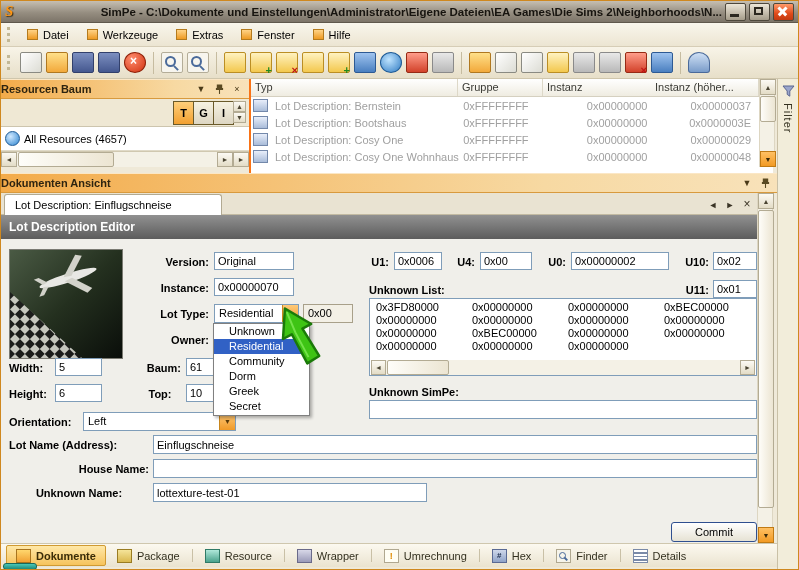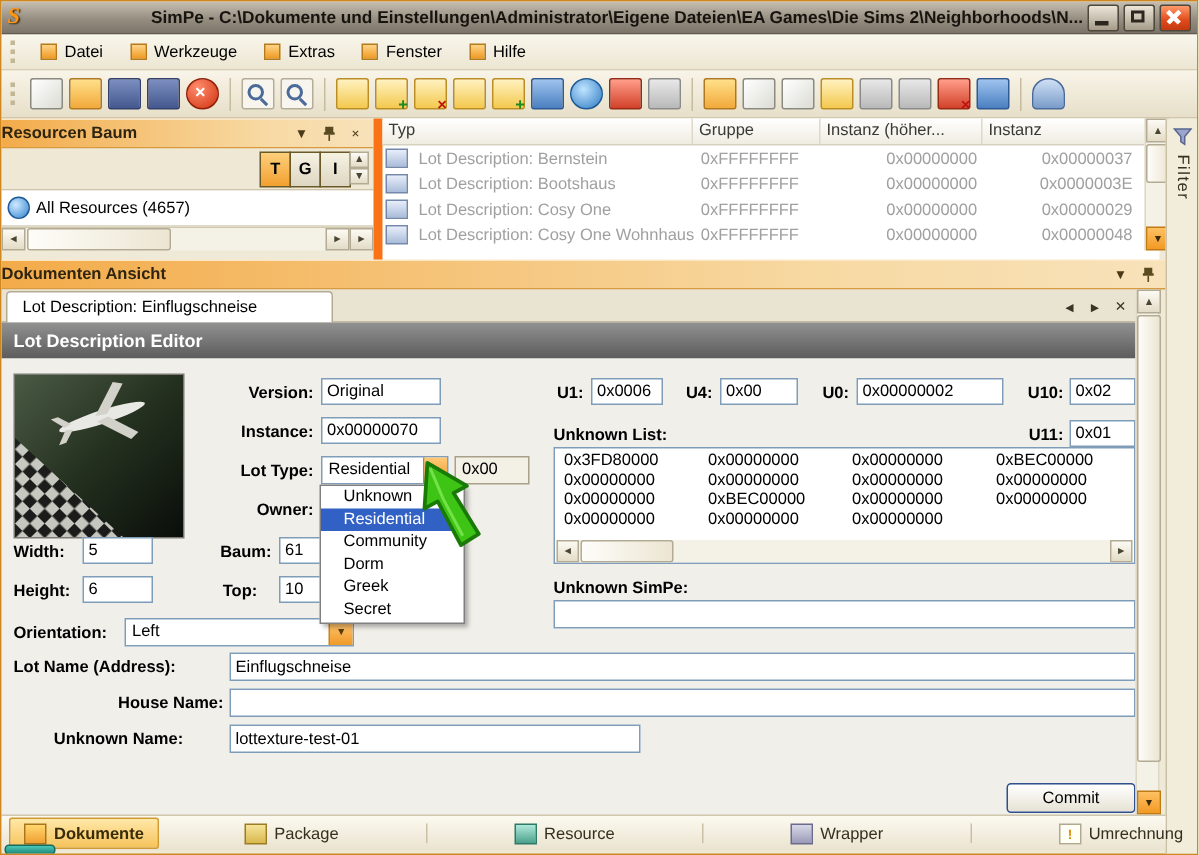--- a/index.html
+++ b/index.html
@@ -83,21 +83,21 @@
   .cbtn{width:15px;background:linear-gradient(#ffc978,#f09a28);border-left:1px solid #c8861c;display:flex;align-items:center;
         justify-content:center;font-size:7px;color:#5a3a08;flex:none;}
   .dd{background:#fff;border:1px solid #808080;box-shadow:2px 2px 3px rgba(0,0,0,.3);z-index:40;}
   .ddi{height:15px;line-height:15px;padding-left:15px;white-space:nowrap;}
   .ddi.sel{background:#3161c5;color:#fff;}
   .ulist{background:#fff;border:1px solid #7f9db9;overflow:hidden;}
   .ucell{position:absolute;white-space:nowrap;}
   .commit{border:1px solid #2f4f8f;border-radius:3px;background:linear-gradient(#ffffff,#e6e2d4);
           font:11px "Liberation Sans",sans-serif;color:#000;}
   
-  .btabbar{background:linear-gradient(#fcf9f0,#eae3cf);border-top:1px solid #cfc7ae;display:flex;align-items:center;padding-left:4px;gap:46px;}
+  .btabbar{background:linear-gradient(#fcf9f0,#eae3cf);border-top:1px solid #cfc7ae;display:flex;align-items:center;padding-left:4px;}
   .btab{display:flex;align-items:center;height:19px;padding:0 9px;margin:0 1px;color:#33301f;}
   .btab.active{background:linear-gradient(#ffe8a8,#f6c35c);border:1px solid #d09a32;border-radius:2px;font-weight:bold;color:#3a2c08;}
   .bsep{width:1px;height:13px;background:#c9c0a6;margin:0 2px;flex:none;}
   .ti{width:13px;height:12px;margin-right:5px;flex:none;display:flex;align-items:center;justify-content:center;position:relative;font-size:9px;}
   .ti-folder{background:linear-gradient(#ffd76e,#f0a032);border:1px solid #a8741e;}
   .ti-package{background:linear-gradient(#f5e49a,#d9b84e);border:1px solid #9a7c22;}
   .ti-resource{background:linear-gradient(#b0e8da,#4aa28c);border:1px solid #2f7a66;}
   .ti-wrapper{background:linear-gradient(#d8d8e8,#9a9ab8);border:1px solid #6a6a8a;}
   .ti-calc{background:#fffef4;border:1px solid #b0a890;color:#e08a00;font-weight:bold;}
   .ti-calc::after{content:"!";}
@@ -208,26 +208,26 @@
       <span>All Resources (4657)</span>
     </div>
   </div>
   <div class="a htrack" style="left:0;top:150px;width:248px;height:16px;border-top:1px solid #d0c8b0">
     <span class="a sbtn" style="left:0;top:0;width:16px;height:15px">◄</span>
     <span class="a sthumb" style="left:17px;top:0;width:96px;height:15px"></span>
     <span class="a sbtn" style="left:216px;top:0;width:16px;height:15px">►</span>
     <span class="a sbtn" style="left:232px;top:0;width:16px;height:15px">►</span>
   </div>
 
-  <div class="a" style="left:248px;top:78px;width:524px;height:104px;background:#fff;border-left:6px solid #f97316">
+  <div class="a" style="left:248px;top:78px;width:524px;height:104px;background:#fff;border-left:2px solid #f97316">
     <div class="a ghead" style="left:0;top:0;width:508px;height:18px">
       <span class="gh" style="width:207px">Typ</span>
       <span class="gh" style="width:85px">Gruppe</span>
+      <span class="gh" style="width:108px;border-right:none">Instanz</span>
       <span class="gh" style="width:108px">Instanz (höher...</span>
-      <span class="gh" style="width:108px;border-right:none">Instanz</span>
     </div>
     <div class="a grow" style="left:0;top:18px;width:508px;height:17px">
       <span class="rowic"></span>
       <span class="gcell" style="width:189px">Lot Description: Bernstein</span>
       <span class="gcell" style="width:85px">0xFFFFFFFF</span>
       <span class="gcell" style="width:108px;text-align:right">0x00000000</span>
       <span class="gcell" style="width:108px;text-align:right;padding-right:8px">0x00000037</span>
     </div>
     <div class="a grow" style="left:0;top:35px;width:508px;height:17px">
       <span class="rowic"></span>

